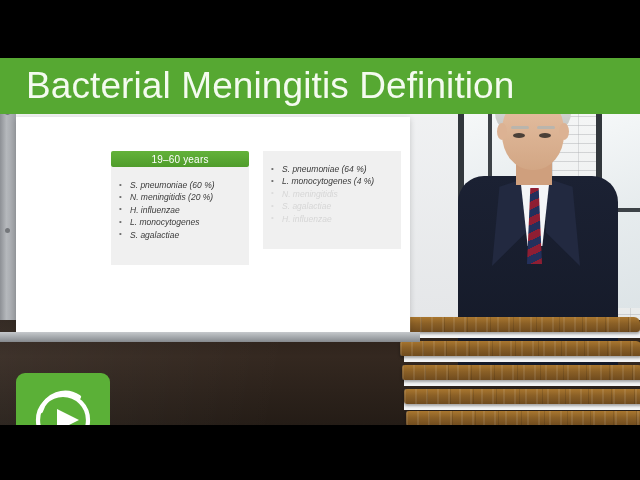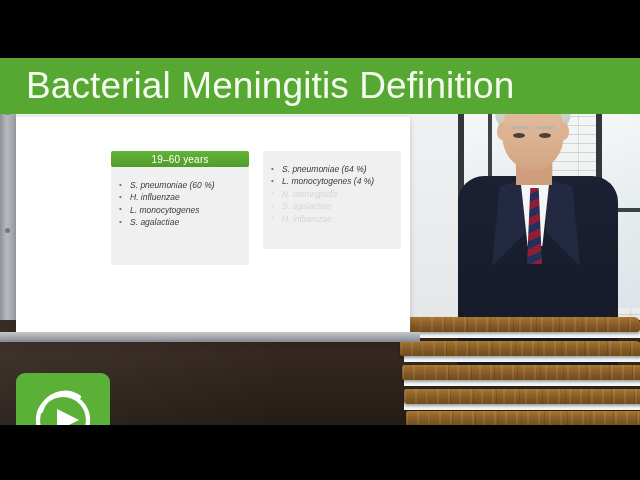--- a/index.html
+++ b/index.html
@@ -202,20 +202,21 @@
     </div>
 
     <div id="board">
       <div id="columns">
 
         <div class="col">
           <div class="col-head">19–60 years</div>
           <div class="col-body">
             <ul>
               <li>S. pneumoniae (60 %)</li>
+              <li>N. meningitidis (20 %)</li>
               <li>H. influenzae</li>
               <li>L. monocytogenes</li>
               <li>S. agalactiae</li>
             </ul>
           </div>
         </div>
 
         <div class="col">
           <div class="col-body">
             <ul>

